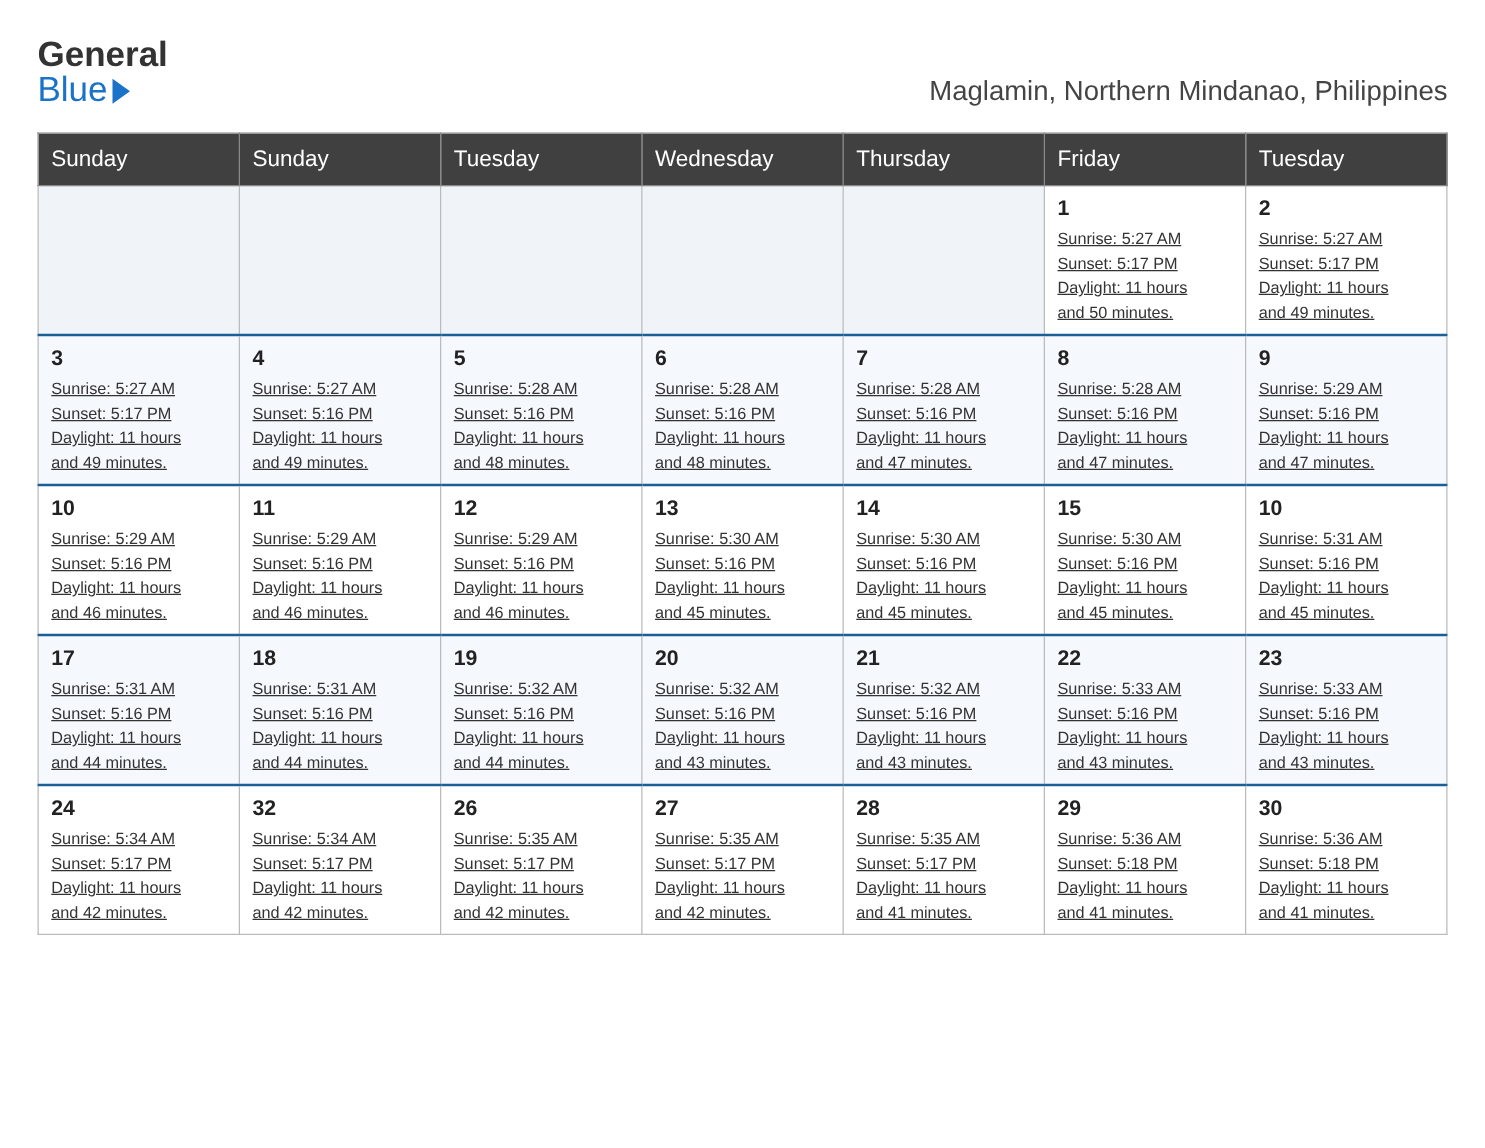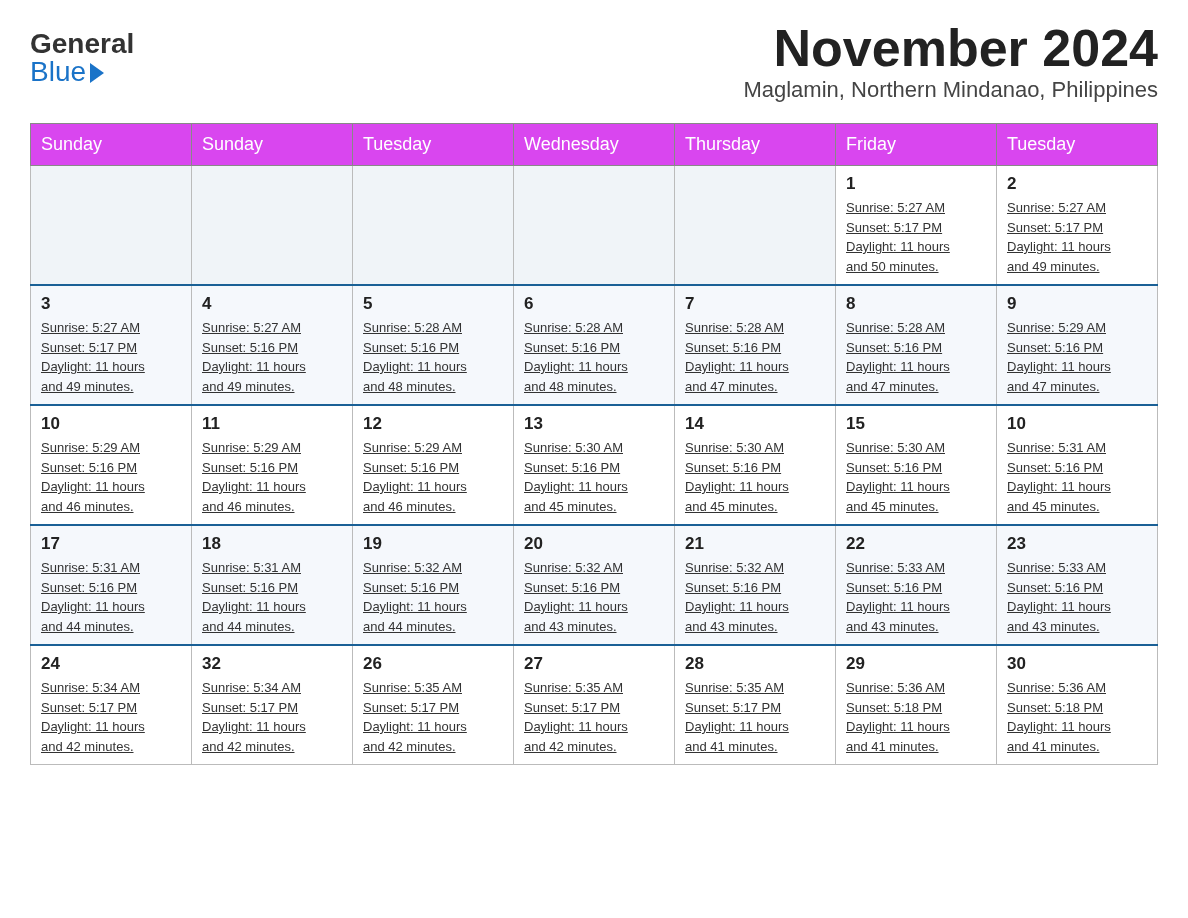--- a/index.html
+++ b/index.html
@@ -6,21 +6,21 @@
     body {
       background: #fff;
       font-family: Arial, sans-serif;
       width: 1188px;
       min-height: 918px;
       padding: 20px 30px;
     }
     .header-area {
       display: flex;
       justify-content: space-between;
-      align-items: flex-start;
+      align-items: flex-end;
       margin-bottom: 20px;
     }
     .logo {
       display: flex;
       flex-direction: column;
       align-items: flex-start;
       padding-top: 10px;
     }
     .logo-general {
       font-size: 28px;
@@ -60,21 +60,21 @@
       font-size: 22px;
       color: #444;
       margin-top: 0;
     }
     .calendar {
       width: 100%;
       border-collapse: collapse;
       border: 1px solid #aaa;
     }
     .calendar th {
-      background-color: #d946ef;
+      background-color: #404040;
       color: #fff;
       font-size: 18px;
       font-weight: normal;
       padding: 10px 10px;
       text-align: left;
       border: 1px solid #888;
     }
     .calendar td {
       vertical-align: top;
       border: 1px solid #bbb;
@@ -113,21 +113,20 @@
 
 <div class="header-area">
   <div class="logo">
     <span class="logo-general">General</span>
     <div class="logo-blue-row">
       <span class="logo-blue">Blue</span>
       <div class="logo-triangle"></div>
     </div>
   </div>
   <div class="title-area">
-    <div class="month-title">November 2024</div>
     <div class="location-title">Maglamin, Northern Mindanao, Philippines</div>
   </div>
 </div>
 
 <table class="calendar">
   <thead>
     <tr>
     <th>Sunday</th>
         <th>Sunday</th>
         <th>Tuesday</th>

